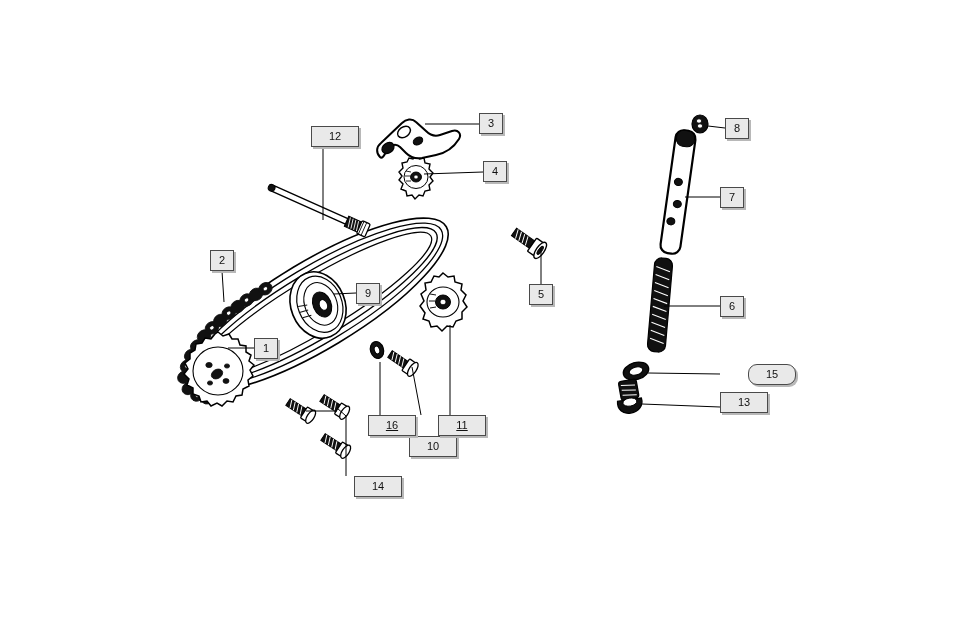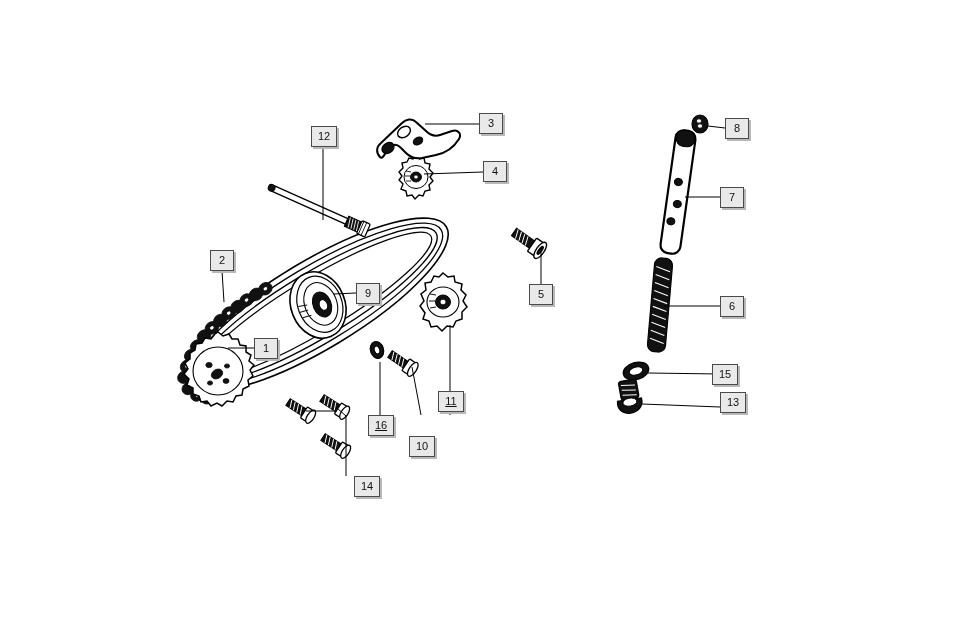--- a/index.html
+++ b/index.html
@@ -35,21 +35,21 @@
     border: 1px solid #4a4a4a;
     box-shadow: 2px 2px 0 0 #b8b8b8;
     font-family: "Liberation Sans", sans-serif;
     font-size: 11px;
     line-height: 19px;
     text-align: center;
     color: #111111;
     letter-spacing: 0px;
     user-select: none;
   }
-  .callout.wide { width: 26px; }
+  .callout.wide { width: 48px; }
 </style>
 </head>
 <body>
 
 <div id="canvas">
 
   <svg id="diagram-svg" viewBox="0 0 974 620">
     <defs>
 
       <g id="bolt-shape">
@@ -301,20 +301,20 @@
   <div class="callout" style="left:254px; top:338px;">1</div>
   <div class="callout" style="left:210px; top:250px;">2</div>
   <div class="callout" style="left:479px; top:113px;">3</div>
   <div class="callout" style="left:483px; top:161px;">4</div>
   <div class="callout" style="left:529px; top:284px;">5</div>
   <div class="callout" style="left:720px; top:296px;">6</div>
   <div class="callout" style="left:720px; top:187px;">7</div>
   <div class="callout" style="left:725px; top:118px;">8</div>
   <div class="callout" style="left:356px; top:283px;">9</div>
   <div class="callout wide" style="left:409px; top:436px;">10</div>
-  <div class="callout wide" style="left:438px; top:391px;text-decoration:underline;">11</div>
+  <div class="callout wide" style="left:438px; top:415px;text-decoration:underline;">11</div>
   <div class="callout wide" style="left:311px; top:126px;">12</div>
   <div class="callout wide" style="left:720px; top:392px;">13</div>
   <div class="callout wide" style="left:334px; top:476px;margin-left:20px;">14</div>
-  <div class="callout wide" style="left:712px; top:364px;">15</div>
+  <div class="callout wide" style="left:748px; top:364px;border-radius:9px;">15</div>
   <div class="callout wide" style="left:368px; top:415px;text-decoration:underline;">16</div>
 
 </div>
 
 </body></html>

